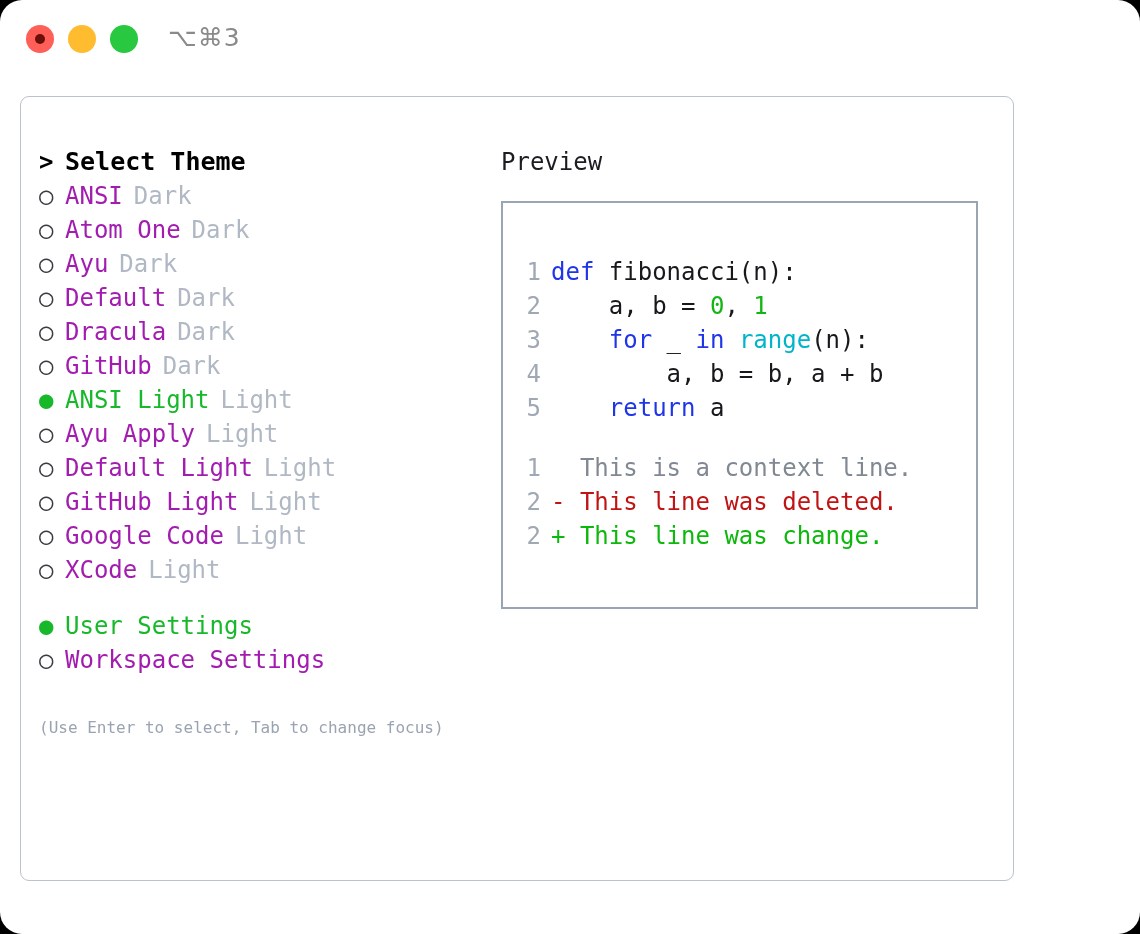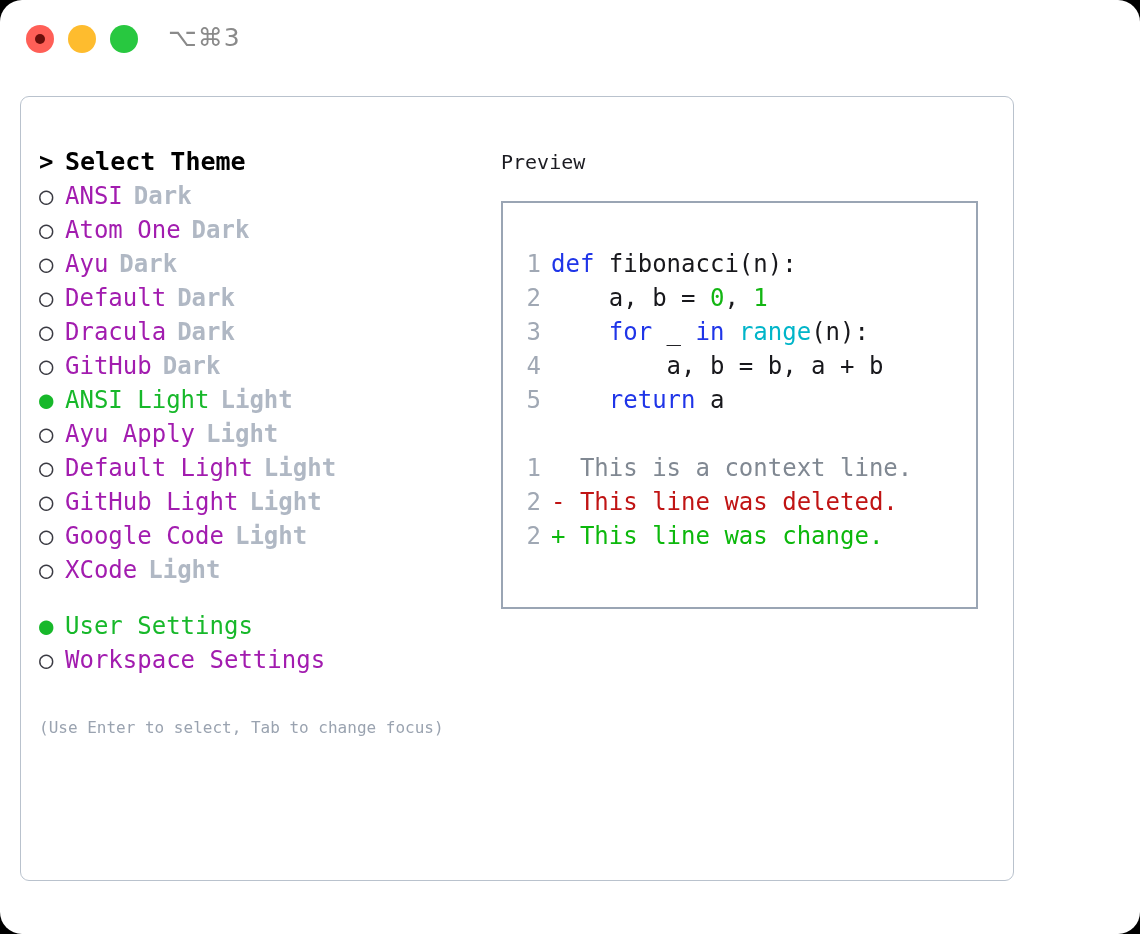--- a/index.html
+++ b/index.html
@@ -127,37 +127,36 @@
   .section-head .marker { color: #000000; font-weight: bold; }
 
   .label {
     color: #a21caf;
   }
   .row.selected .label { color: #17b82a; text-align: center; }
 
   .badge {
     color: #b0b8c4;
     margin-left: 11px;
-    font-weight: bold;
   }
 
   .spacer-sm { height: 22px; }
   .spacer-md { height: 34px; }
 
   .hint {
     font-size: 16px;
     line-height: 34px;
     color: #9aa3b0;
     width: 420px;
     white-space: pre-wrap;
   }
 
   
   .preview-title {
-    font-size: 20px;
+    font-size: 24px;
     line-height: 34px;
     color: #1c1c22;
     margin-bottom: 22px;
     white-space: pre;
   }
 
   .preview-box {
     box-sizing: border-box;
     width: 477px;
     height: 408px;
@@ -174,21 +173,21 @@
     line-height: 34px;
     white-space: pre;
   }
   .lineno {
     flex: 0 0 38px;
     width: 38px;
     text-align: right;
     color: #a0a8b4;
     margin-right: 10px;
   }
-  .code-text { color: #18181c; }
+  .code-text { color: #18181c; margin-top: 8px; }
 
   .tok-kw   { color: #1f35e8; }
   .tok-fn   { color: #00b5c9; }
   .tok-num  { color: #13b613; }
   .tok-plain{ color: #18181c; }
 
   .diff-ctx { color: #808892; }
   .diff-del { color: #c01414; }
   .diff-add { color: #0cb80c; }
 

